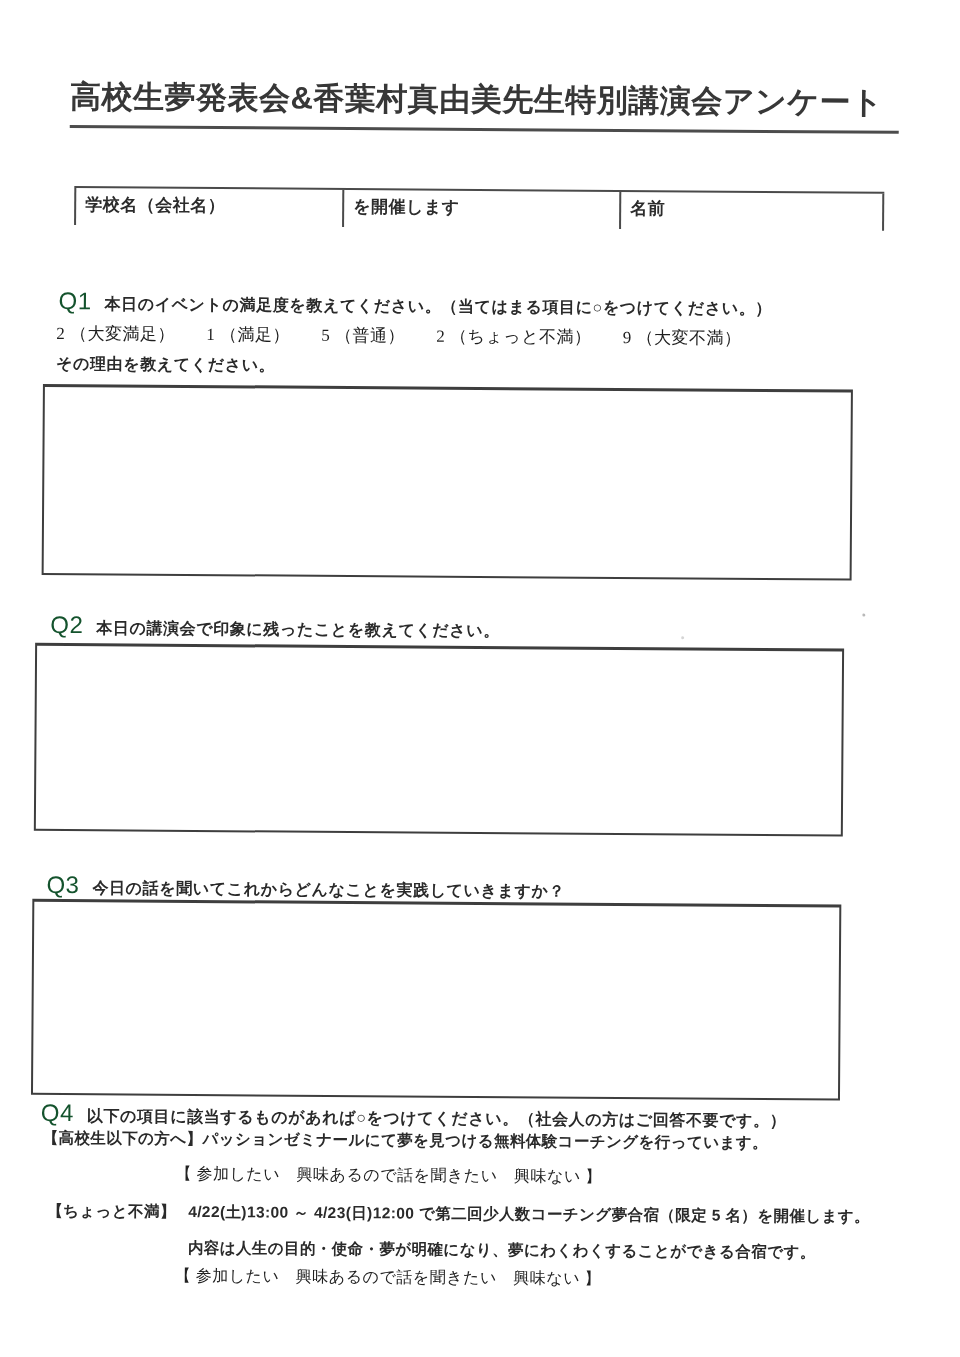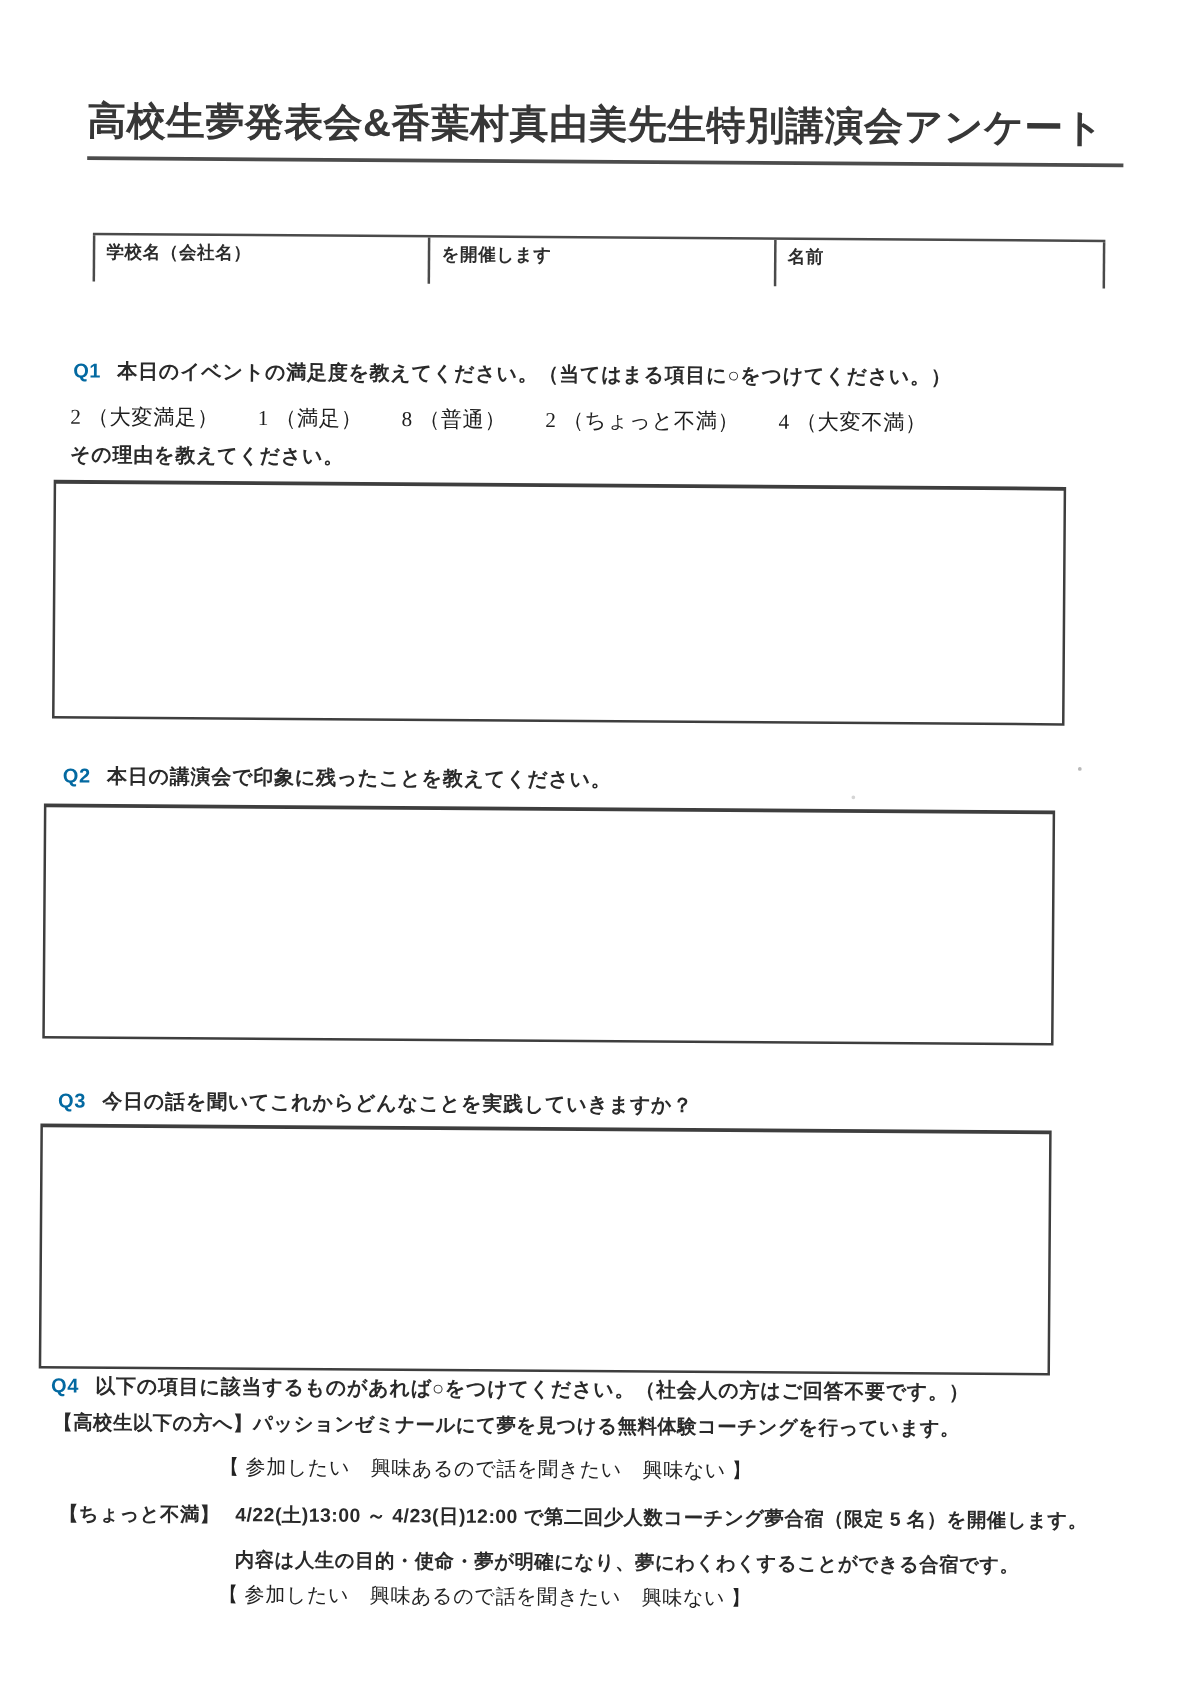--- a/index.html
+++ b/index.html
@@ -39,40 +39,40 @@
     display: flex;
     border-top: 2px solid #4a4a4a;
   }
   .info-cell {
     border-left: 2px solid #4a4a4a;
     box-sizing: border-box;
     padding: 5px 0 0 9px;
   }
   .info-cell:last-child { border-right: 2px solid #4a4a4a; }
   .info-cell .cell-label {
-    font-size: 14px;
+    font-size: 17px;
     font-weight: 700;
     color: #2c2c2c;
     letter-spacing: 0.5px;
   }
   .w1 { width: 268px; }
   .w2 { width: 277px; }
   .w3 { width: 265px; }
 
   
   .q-heading {
     display: flex;
     align-items: baseline;
     gap: 13px;
     white-space: nowrap;
   }
   .q-number {
-    font-size: 16px;
-    font-weight: 700;
-    color: #0369a1;
+    font-size: 24px;
+    font-weight: 400;
+    color: #14532d;
     letter-spacing: 0.5px;
   }
   .q-text {
     font-size: 16px;
     font-weight: 700;
     color: #2a2a2a;
     letter-spacing: 0.6px;
   }
 
   .q1-heading { left: 60px; top: 287px; }
@@ -167,23 +167,23 @@
     </div>
   </div>
 
   <div class="abs q-heading q1-heading">
     <span class="q-number">Q1</span>
     <span class="q-text">本日のイベントの満足度を教えてください。（当てはまる項目に○をつけてください。）</span>
   </div>
   <div class="abs rating-row">
     <span class="opt">2 （大変満足）</span>
     <span class="opt">1 （満足）</span>
-    <span class="opt">8 （普通）</span>
+    <span class="opt">5 （普通）</span>
     <span class="opt">2 （ちょっと不満）</span>
-    <span class="opt">4 （大変不満）</span>
+    <span class="opt">9 （大変不満）</span>
   </div>
   <div class="abs reason-prompt">その理由を教えてください。</div>
   <div class="abs answer-box q1-box">
     <span></span>
   </div>
 
   <div class="abs q-heading q2-heading">
     <span class="q-number">Q2</span>
     <span class="q-text">本日の講演会で印象に残ったことを教えてください。</span>
   </div>

